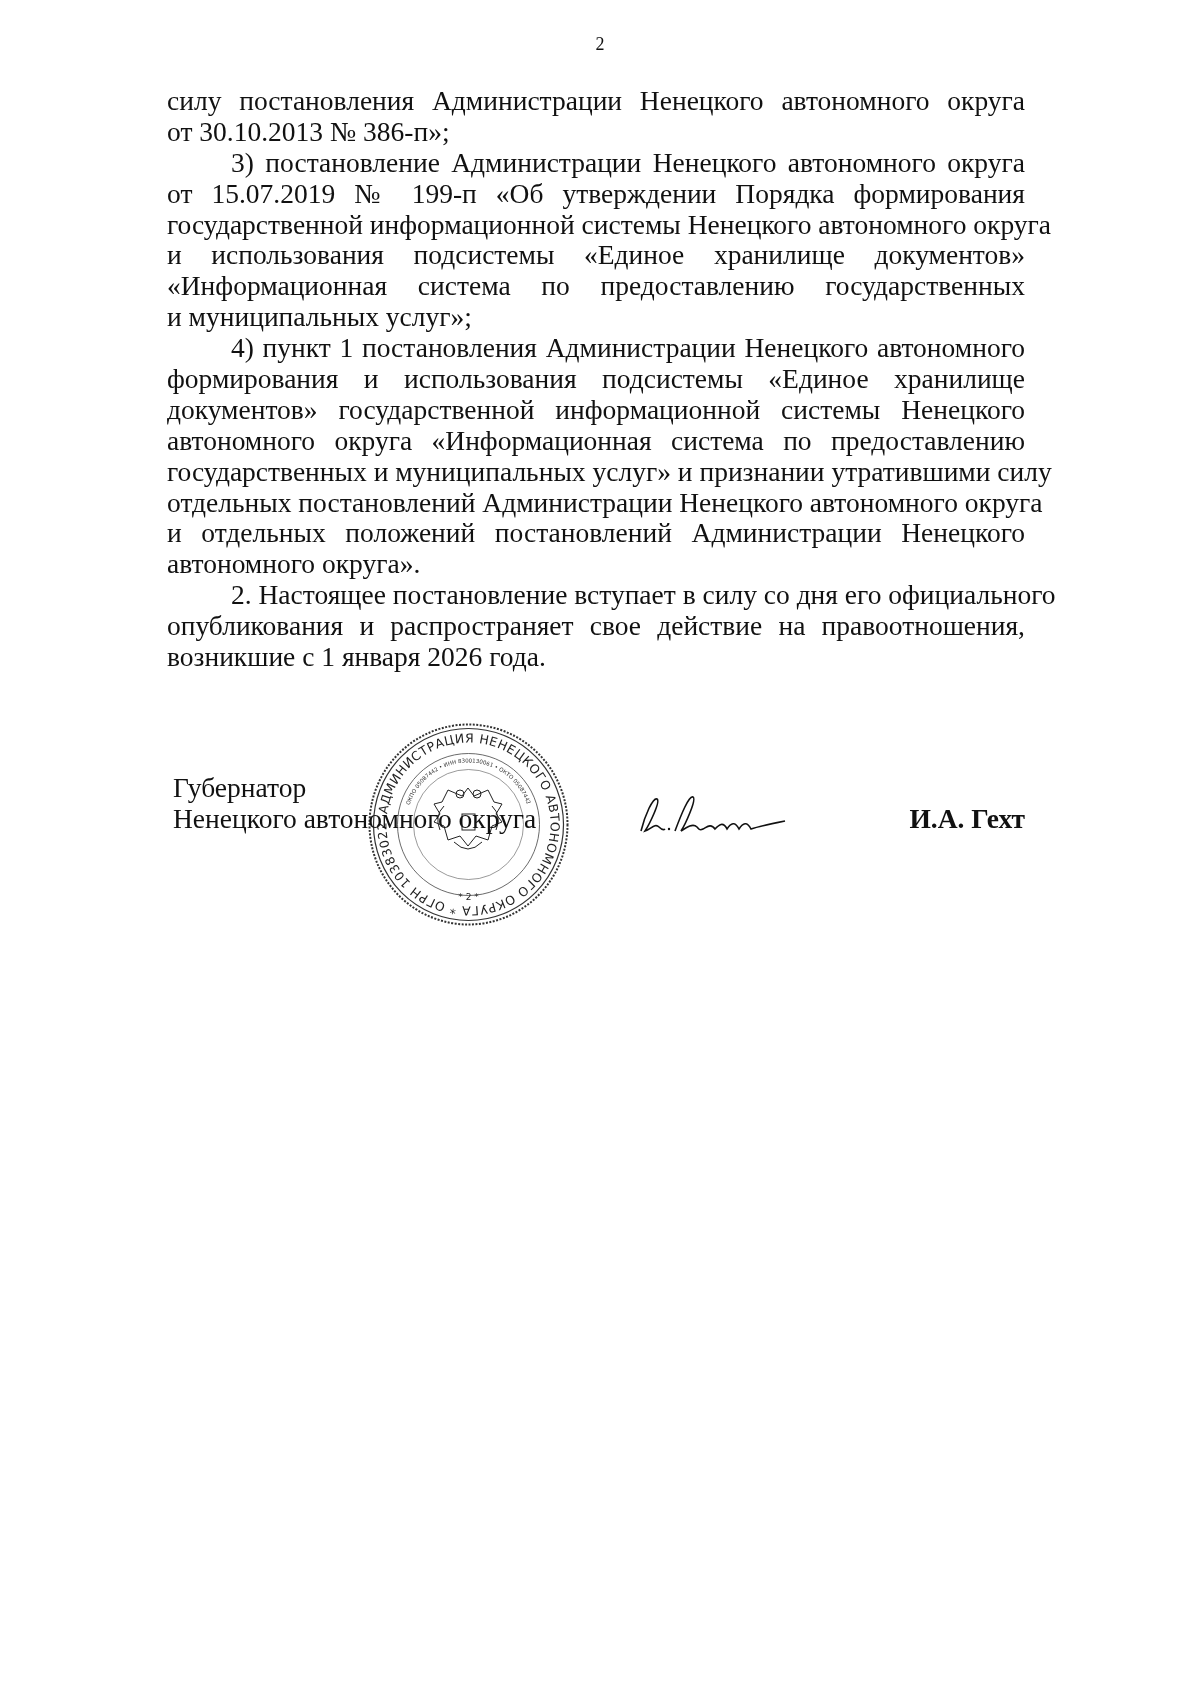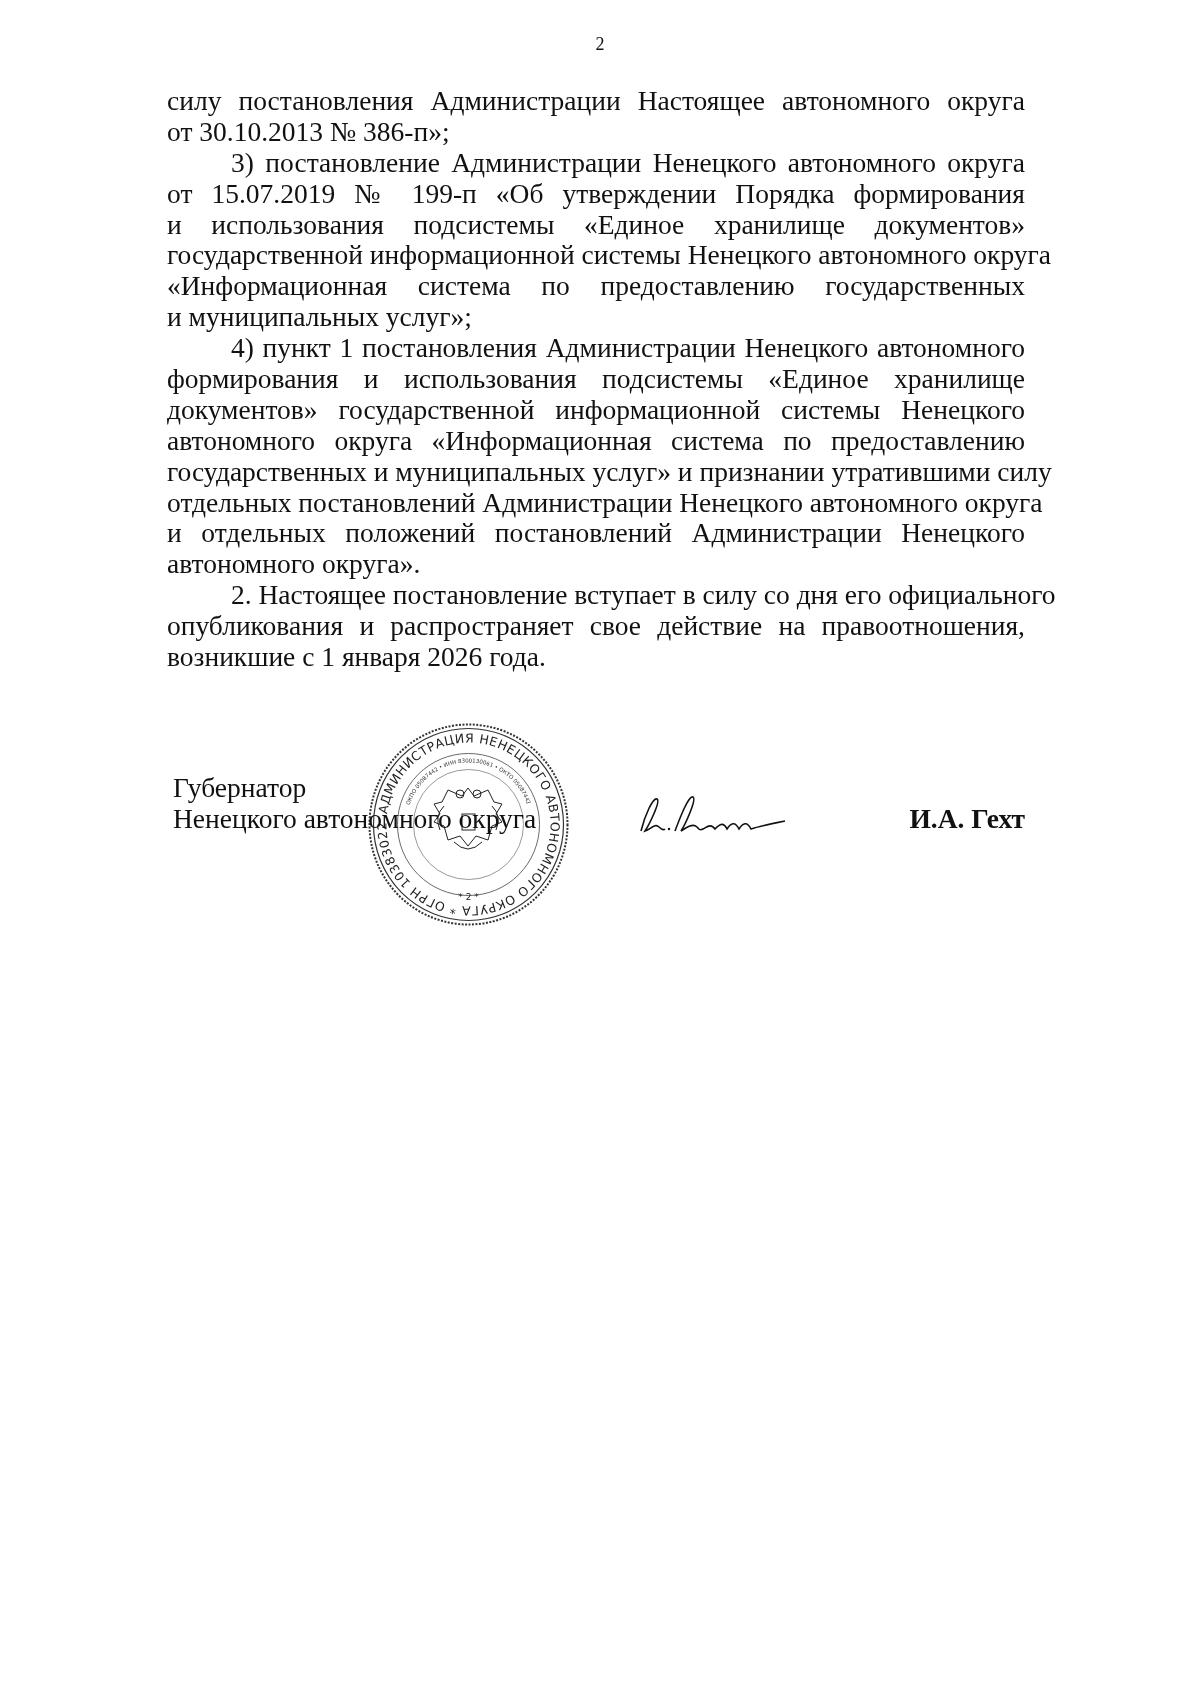--- a/index.html
+++ b/index.html
@@ -18,26 +18,26 @@
     .sig-name { position: absolute; right: 0; top: 30.5px; white-space: nowrap; font-weight: bold; }
     .signature { position: absolute; left: 468px; top: 18px; width: 160px; height: 50px; }
     .stamp { position: absolute; left: 366px; top: 722px; width: 205px; height: 205px; }
   </style>
 </head>
 <body>
 
 <div class="page-number">2</div>
 
 <div class="body-text">
-  <span class="line">силу постановления Администрации Настоящее автономного округа</span>
+  <span class="line">силу постановления Администрации Ненецкого автономного округа</span>
   <span class="line last">от 30.10.2013 № 386-п»;</span>
   <span class="line indent">3) постановление Администрации Ненецкого автономного округа</span>
   <span class="line">от 15.07.2019 № 199-п «Об утверждении Порядка формирования</span>
+  <span class="line">государственной информационной системы Ненецкого автономного округа</span>
   <span class="line">и использования подсистемы «Единое хранилище документов»</span>
-  <span class="line">государственной информационной системы Ненецкого автономного округа</span>
   <span class="line">«Информационная система по предоставлению государственных</span>
   <span class="line last">и муниципальных услуг»;</span>
   <span class="line indent">4) пункт 1 постановления Администрации Ненецкого автономного</span>
   <span class="line">формирования и использования подсистемы «Единое хранилище</span>
   <span class="line">документов» государственной информационной системы Ненецкого</span>
   <span class="line">автономного округа «Информационная система по предоставлению</span>
   <span class="line">государственных и муниципальных услуг» и признании утратившими силу</span>
   <span class="line">отдельных постановлений Администрации Ненецкого автономного округа</span>
   <span class="line">и отдельных положений постановлений Администрации Ненецкого</span>
   <span class="line last">автономного округа».</span>

